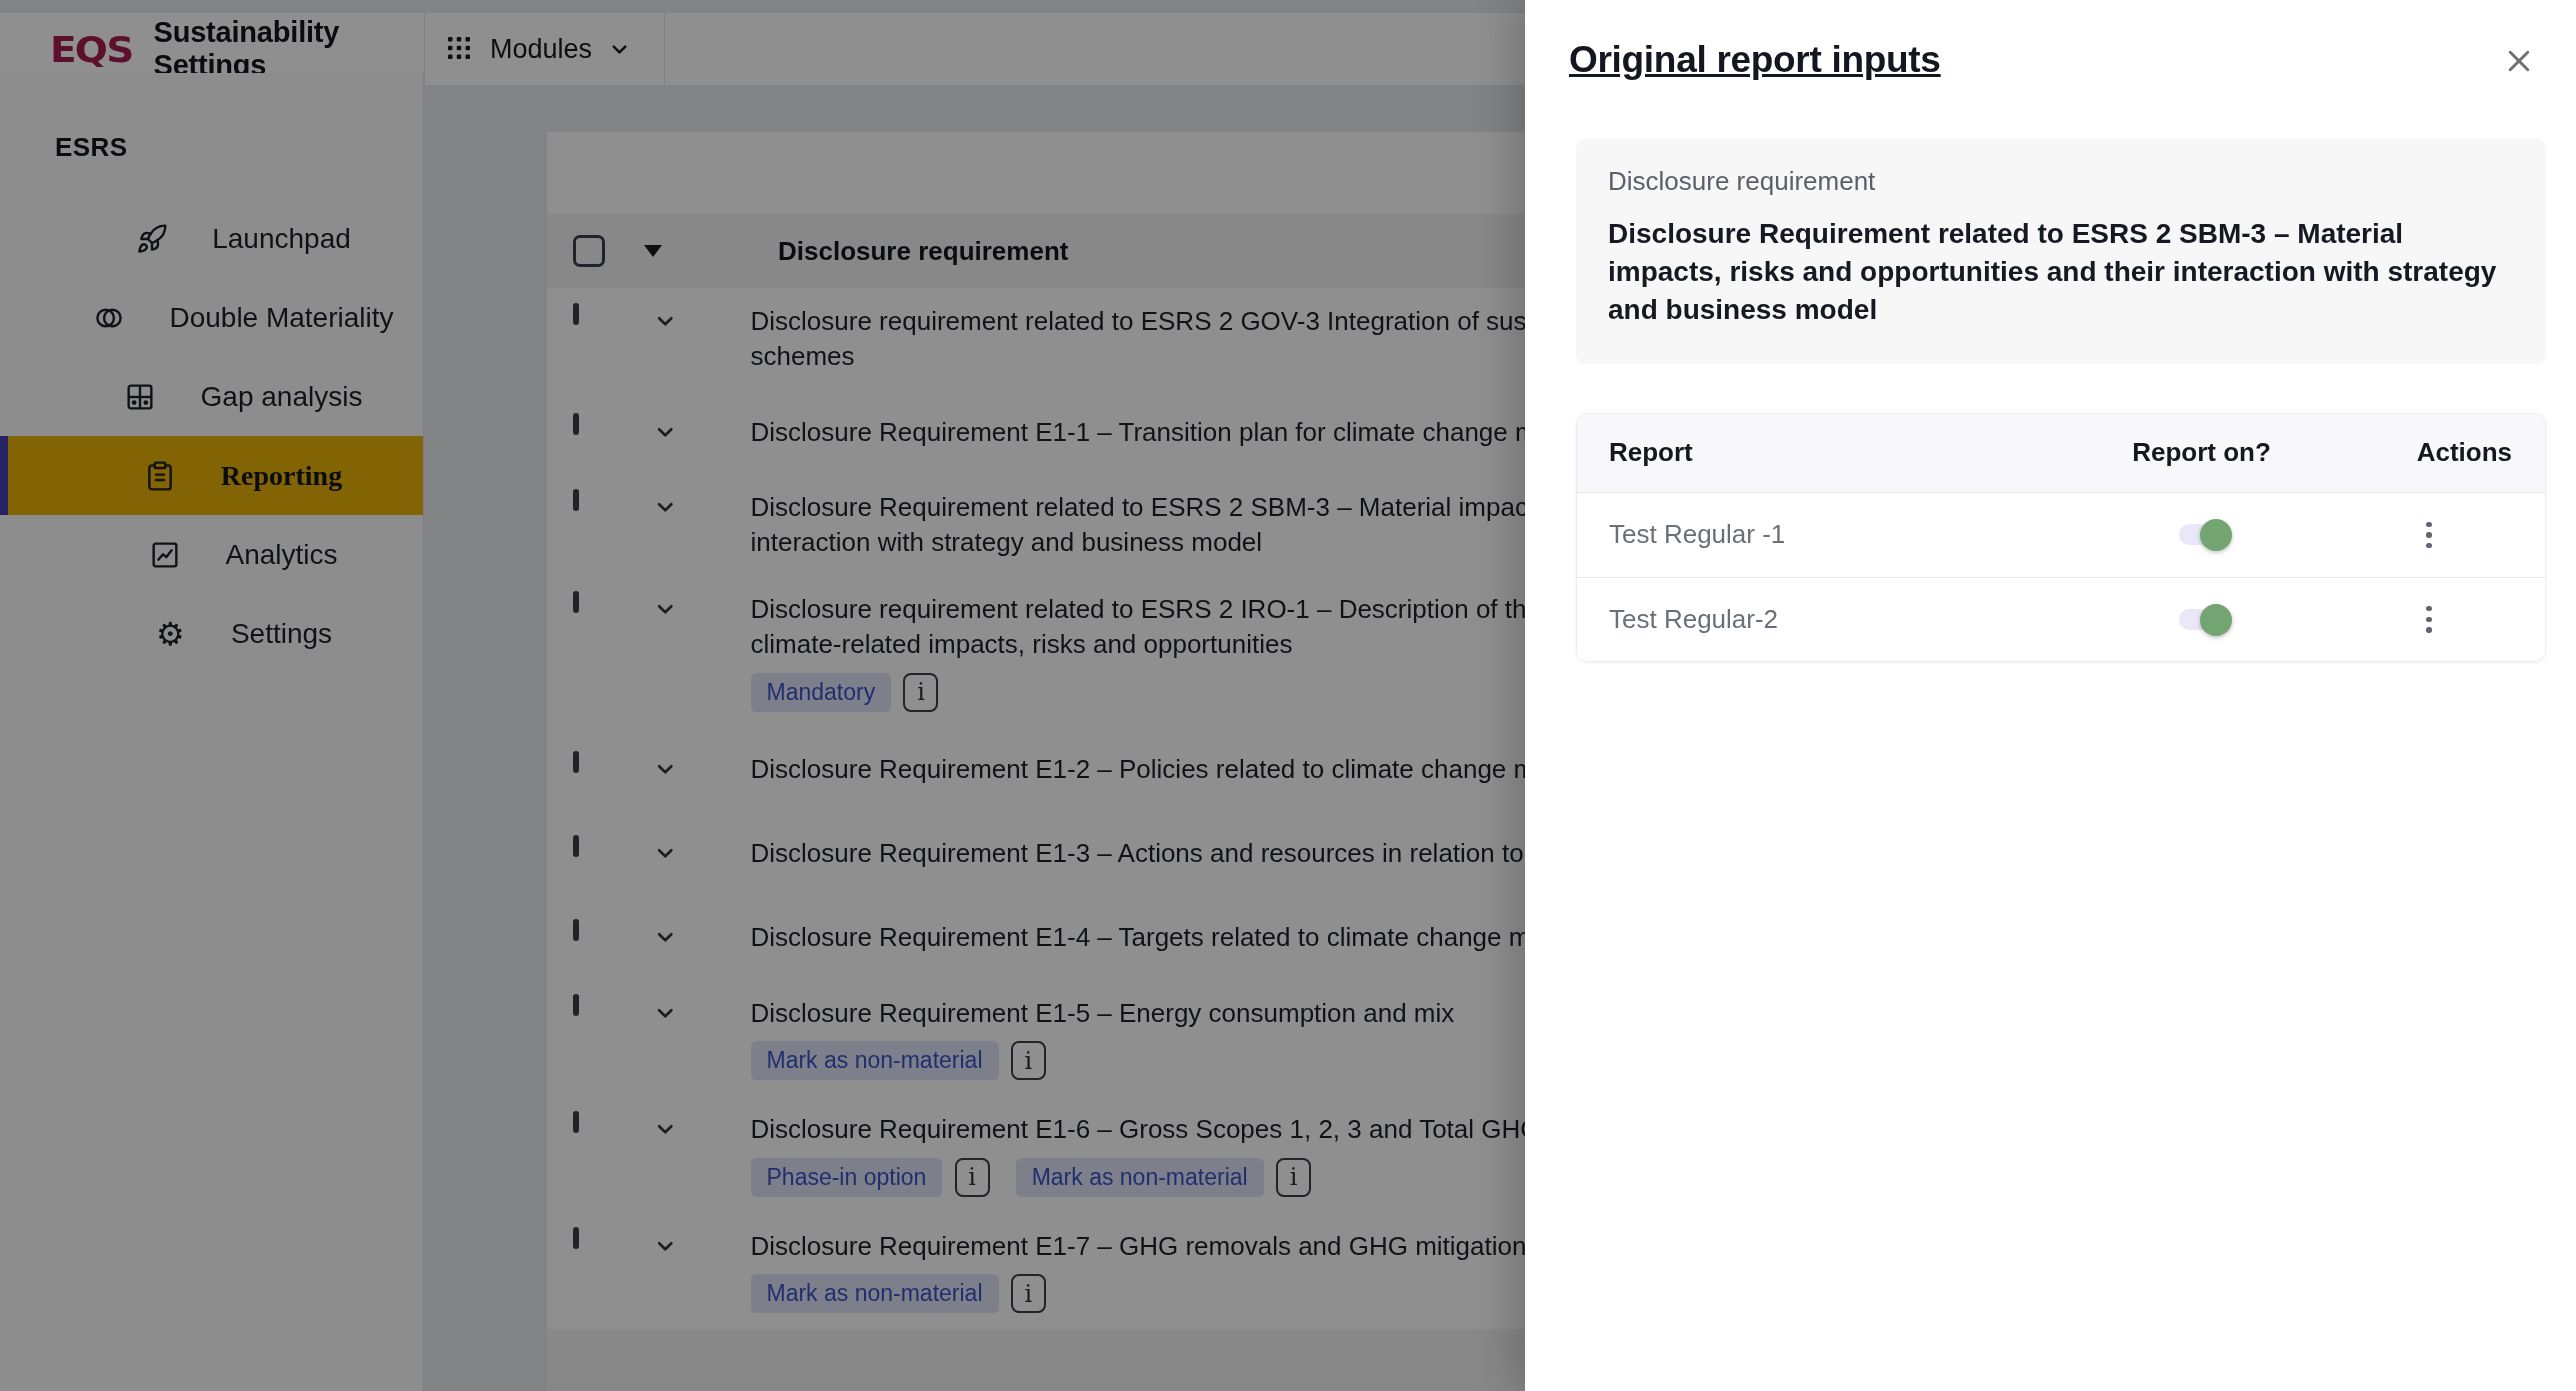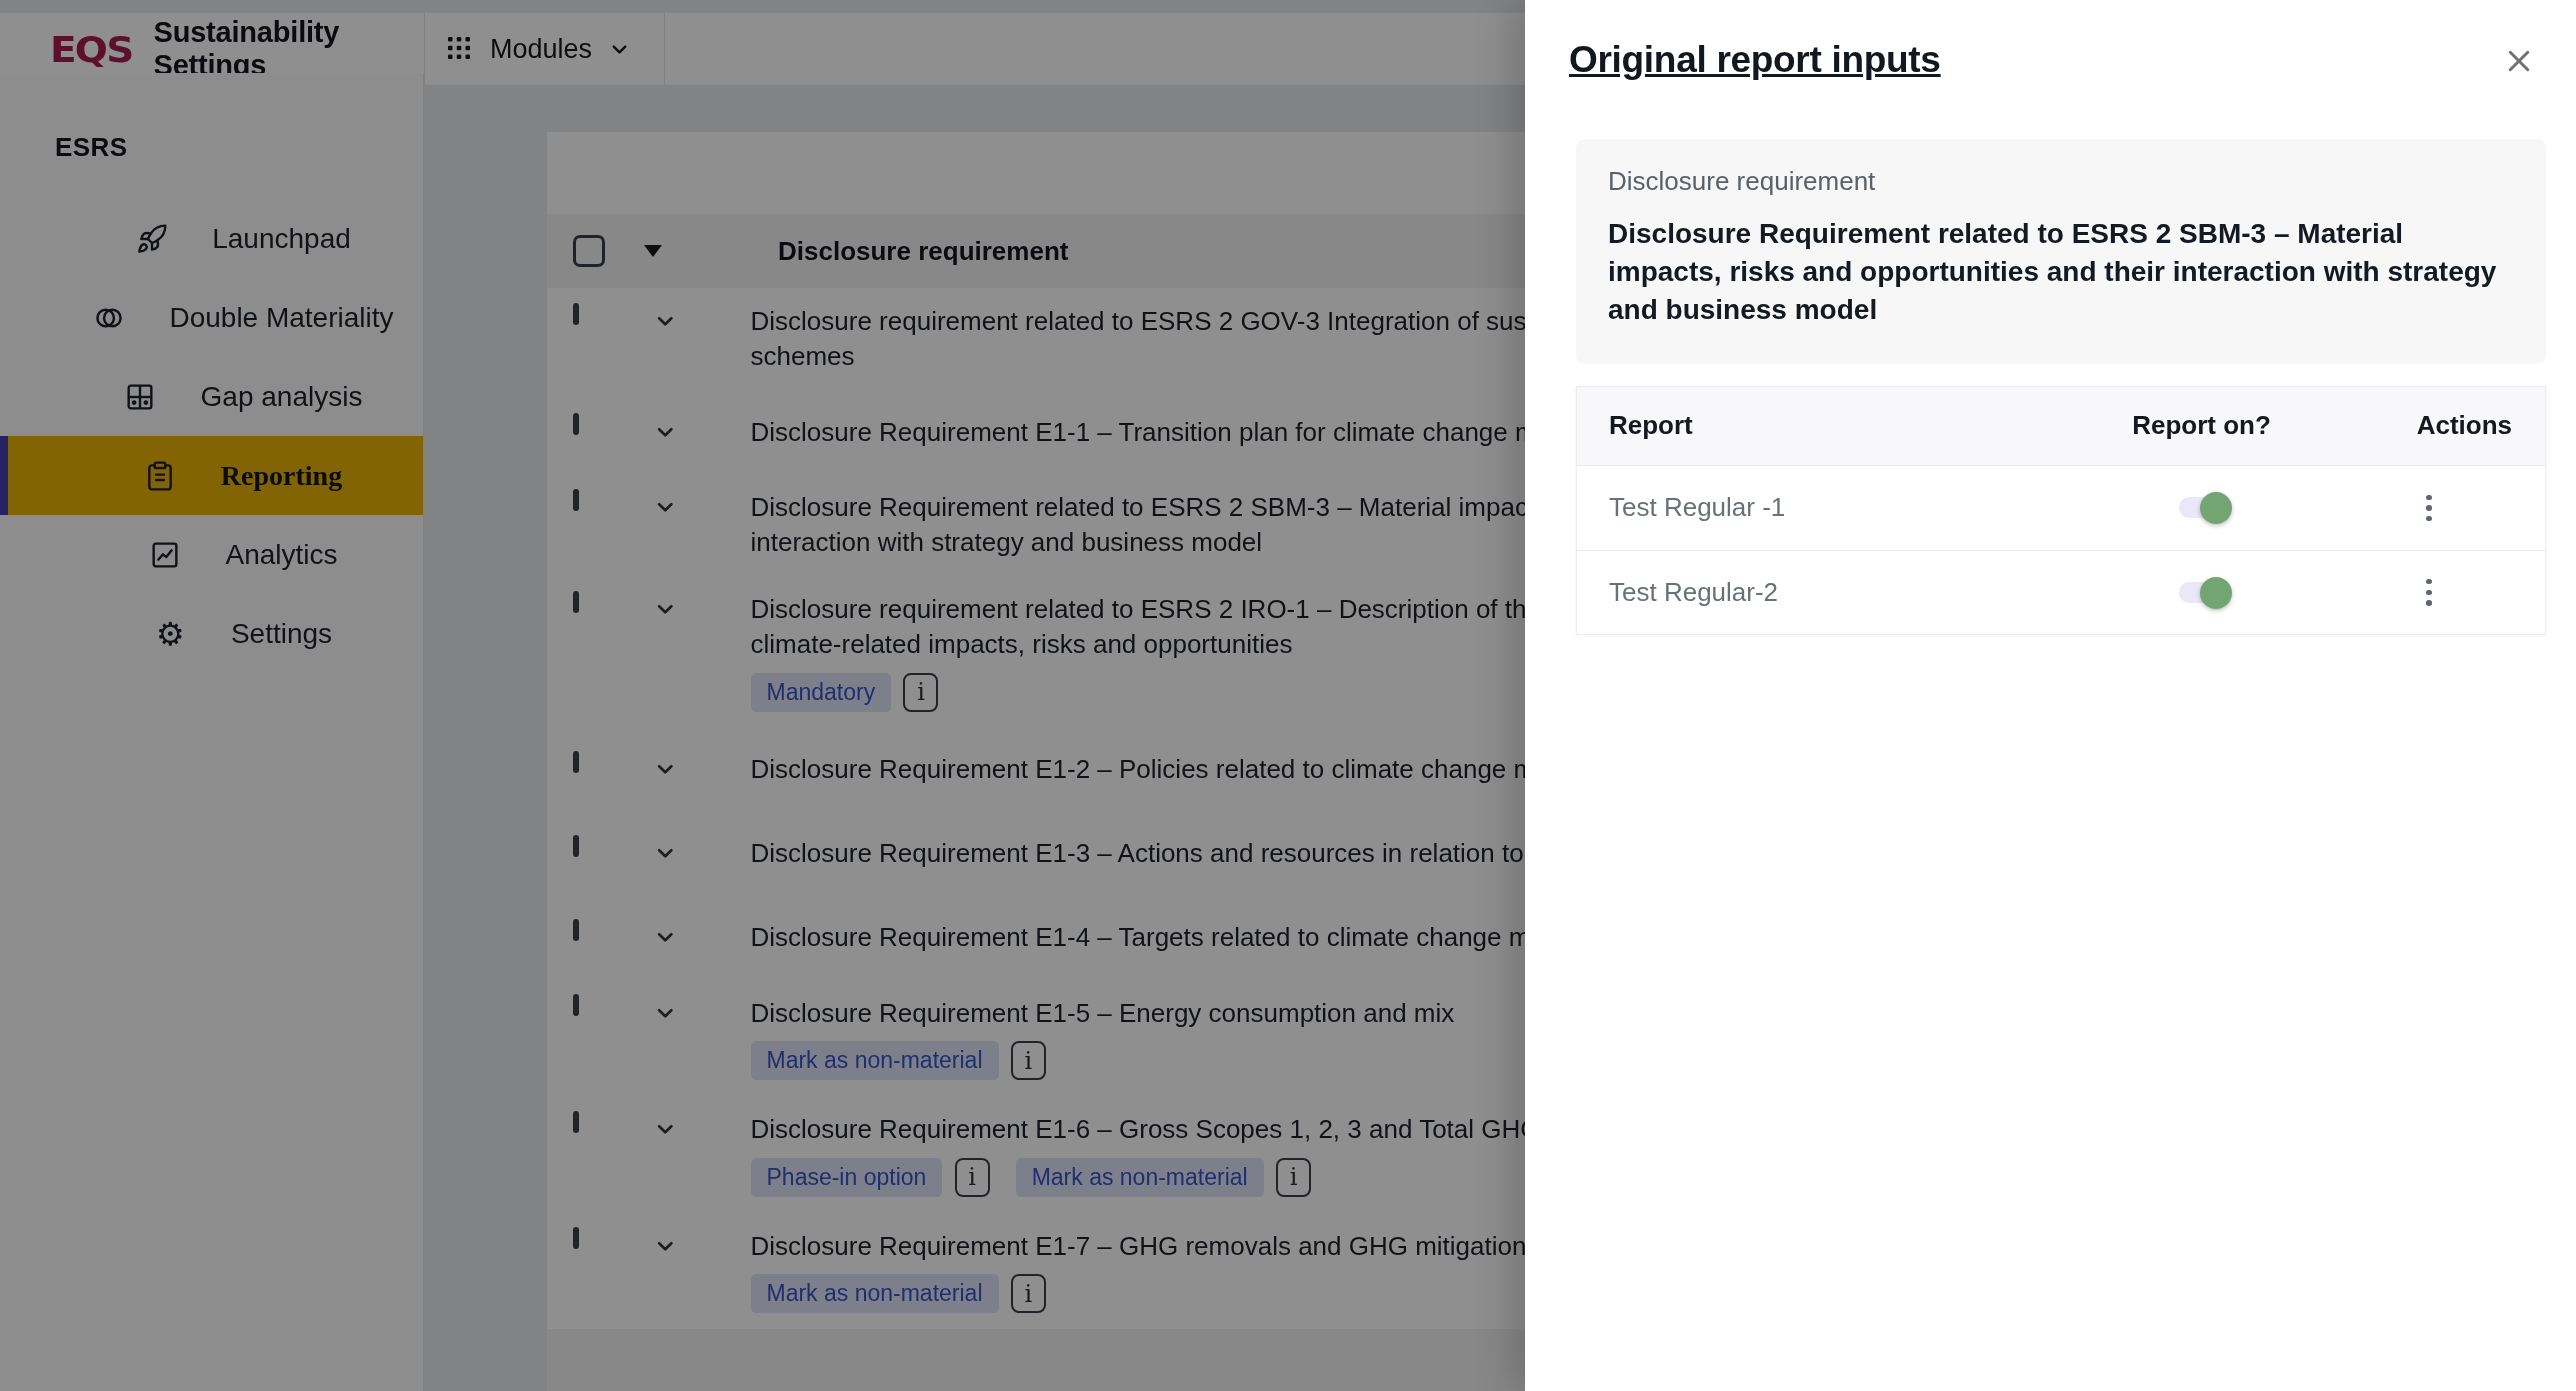--- a/index.html
+++ b/index.html
@@ -136,22 +136,22 @@
   .summary-box {
     margin: 58px 30px 0 51px;
     background: #F7F7F8; border-radius: 8.8px;
     padding: 24.5px 32px 35px 32px;
   }
   .summary-label { font-size: 26px; color: #5A6069; line-height: 35px; }
   .summary-text { margin-top: 16px; }
   .summary-text .sline { font-size: 28px; font-weight: 700; color: #151922; line-height: 38px; white-space: nowrap; }
 
   .report-table {
-    margin: 22px 30px 0 51px;
-    border: 0.9px solid #ECEDEF; border-radius: 0;
+    margin: 49px 30px 0 51px;
+    border: 0.9px solid #ECEDEF; border-radius: 11px;
     box-shadow: 0 0.9px 3.5px rgba(0,0,0,0.06);
     overflow: hidden;
   }
   .rt-head {
     display: flex; align-items: center; height: 79px;
     background: #F8F8FA; border-bottom: 0.9px solid #E8E9EB;
     padding: 0 33px 0 32px;
   }
   .rt-col-name { flex: 1; }
   .rt-col-on { width: 289px; text-align: center; }

